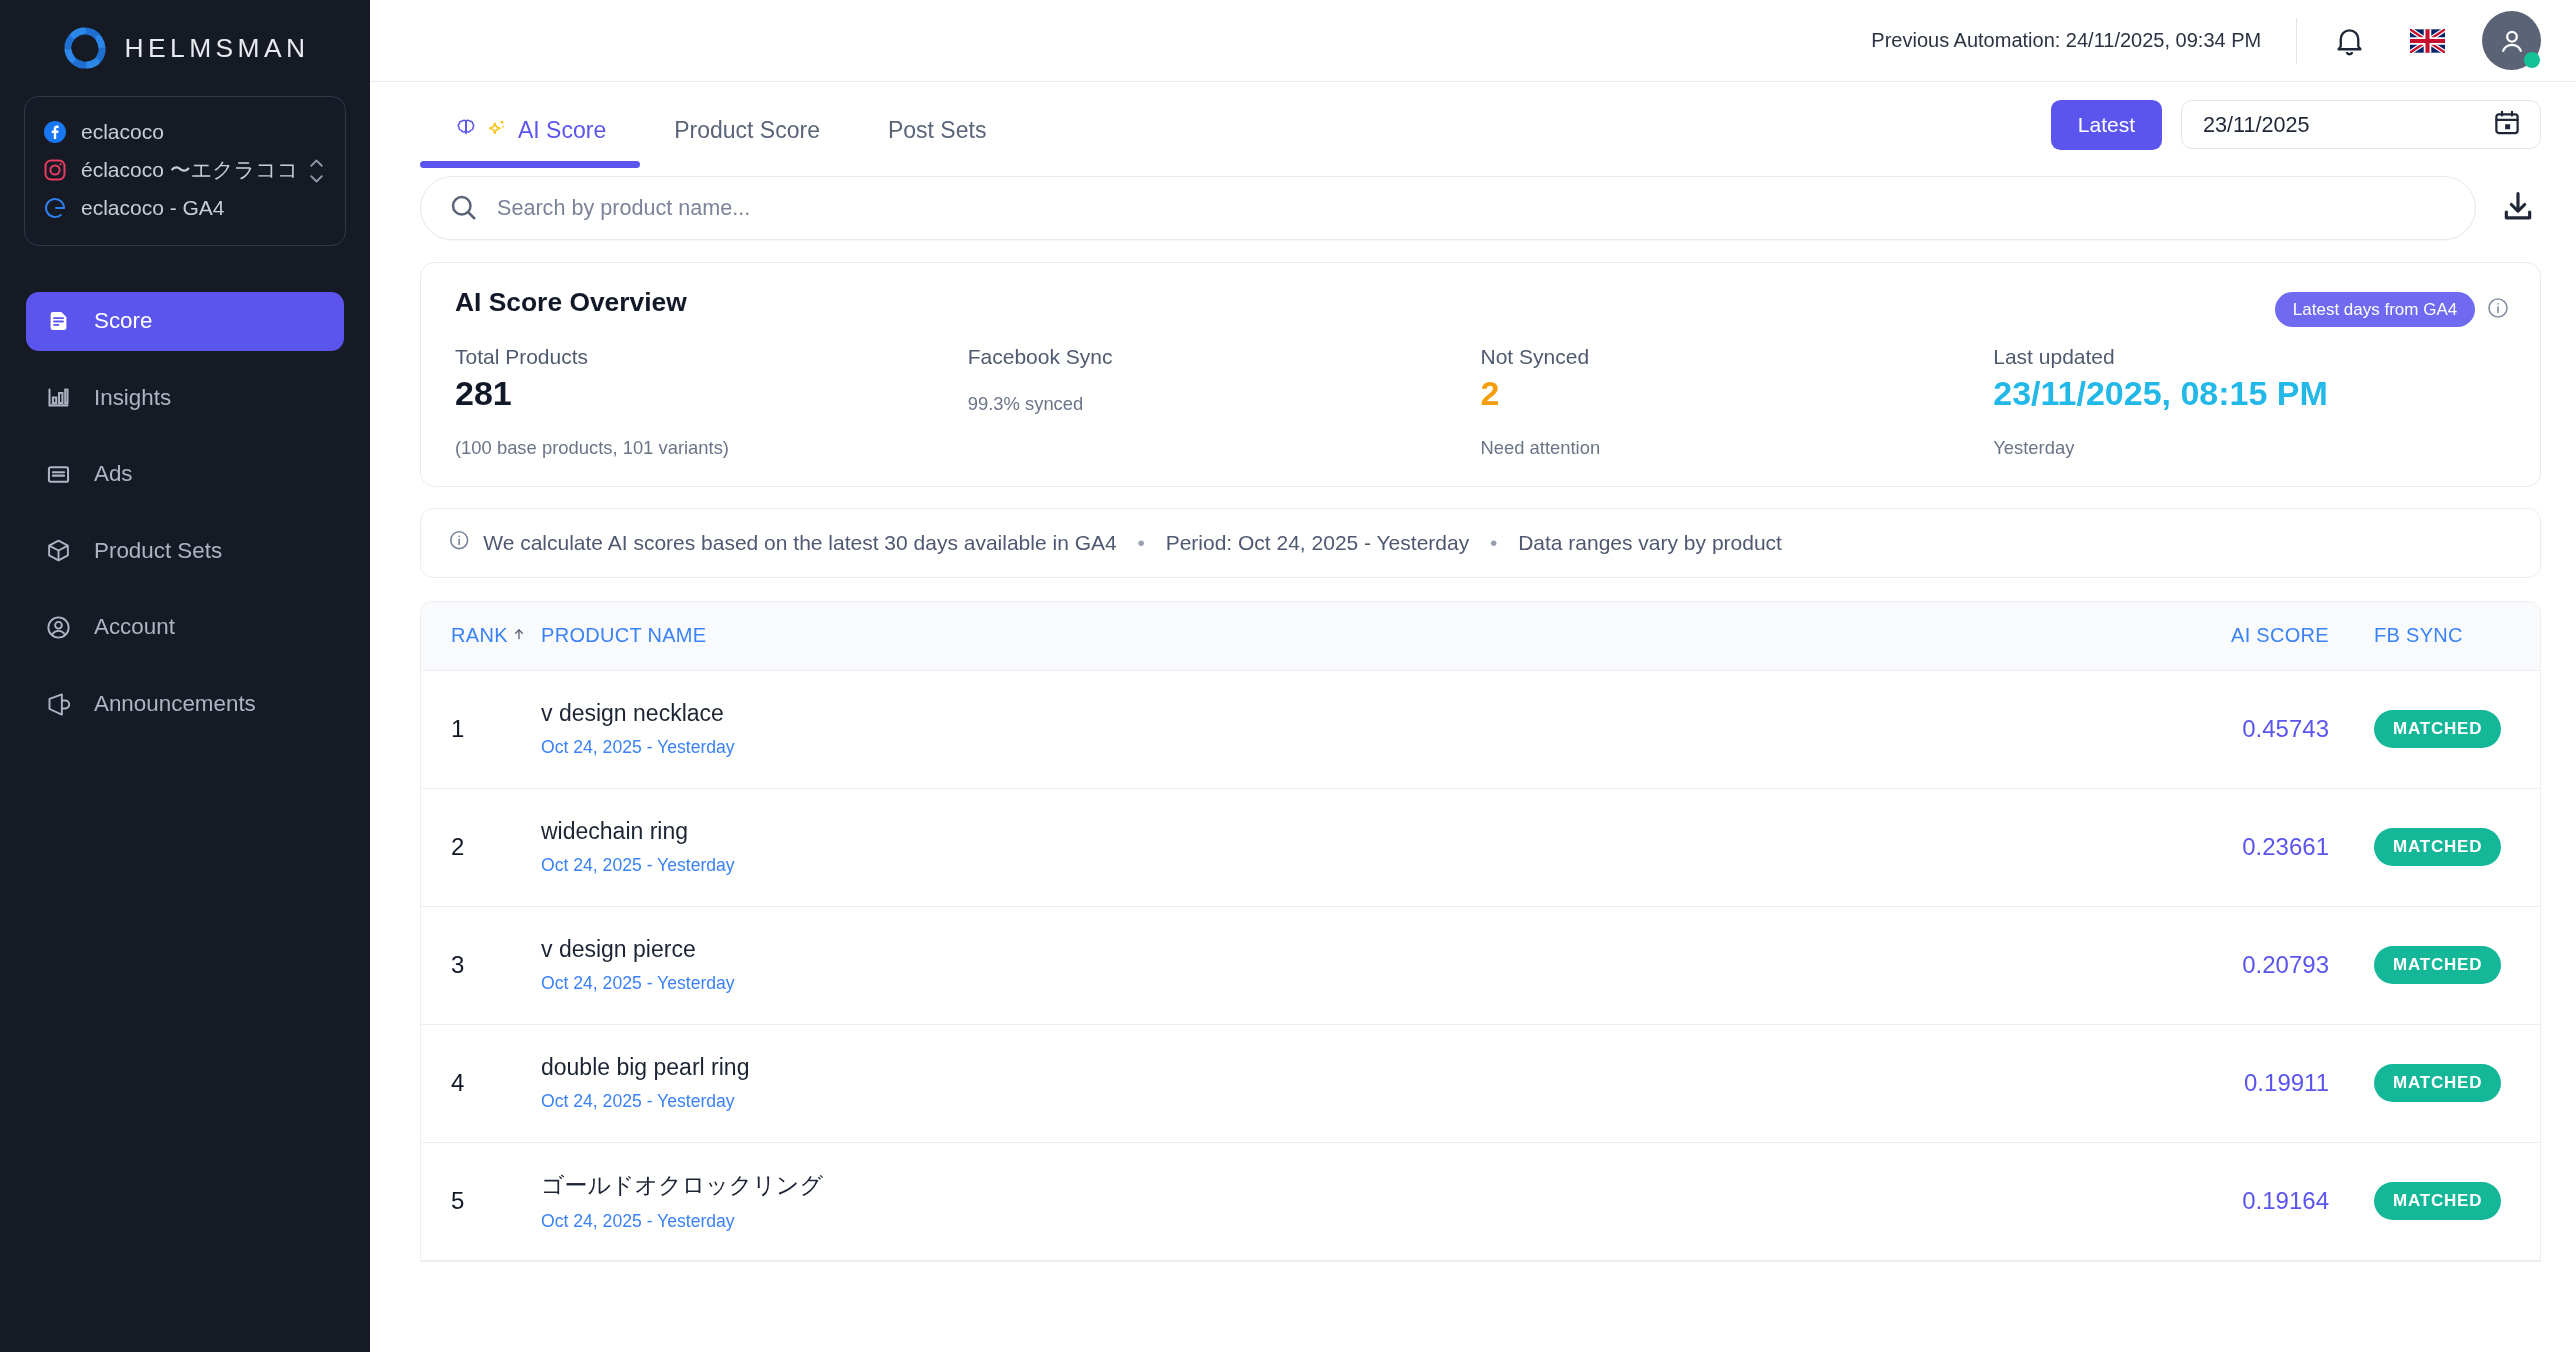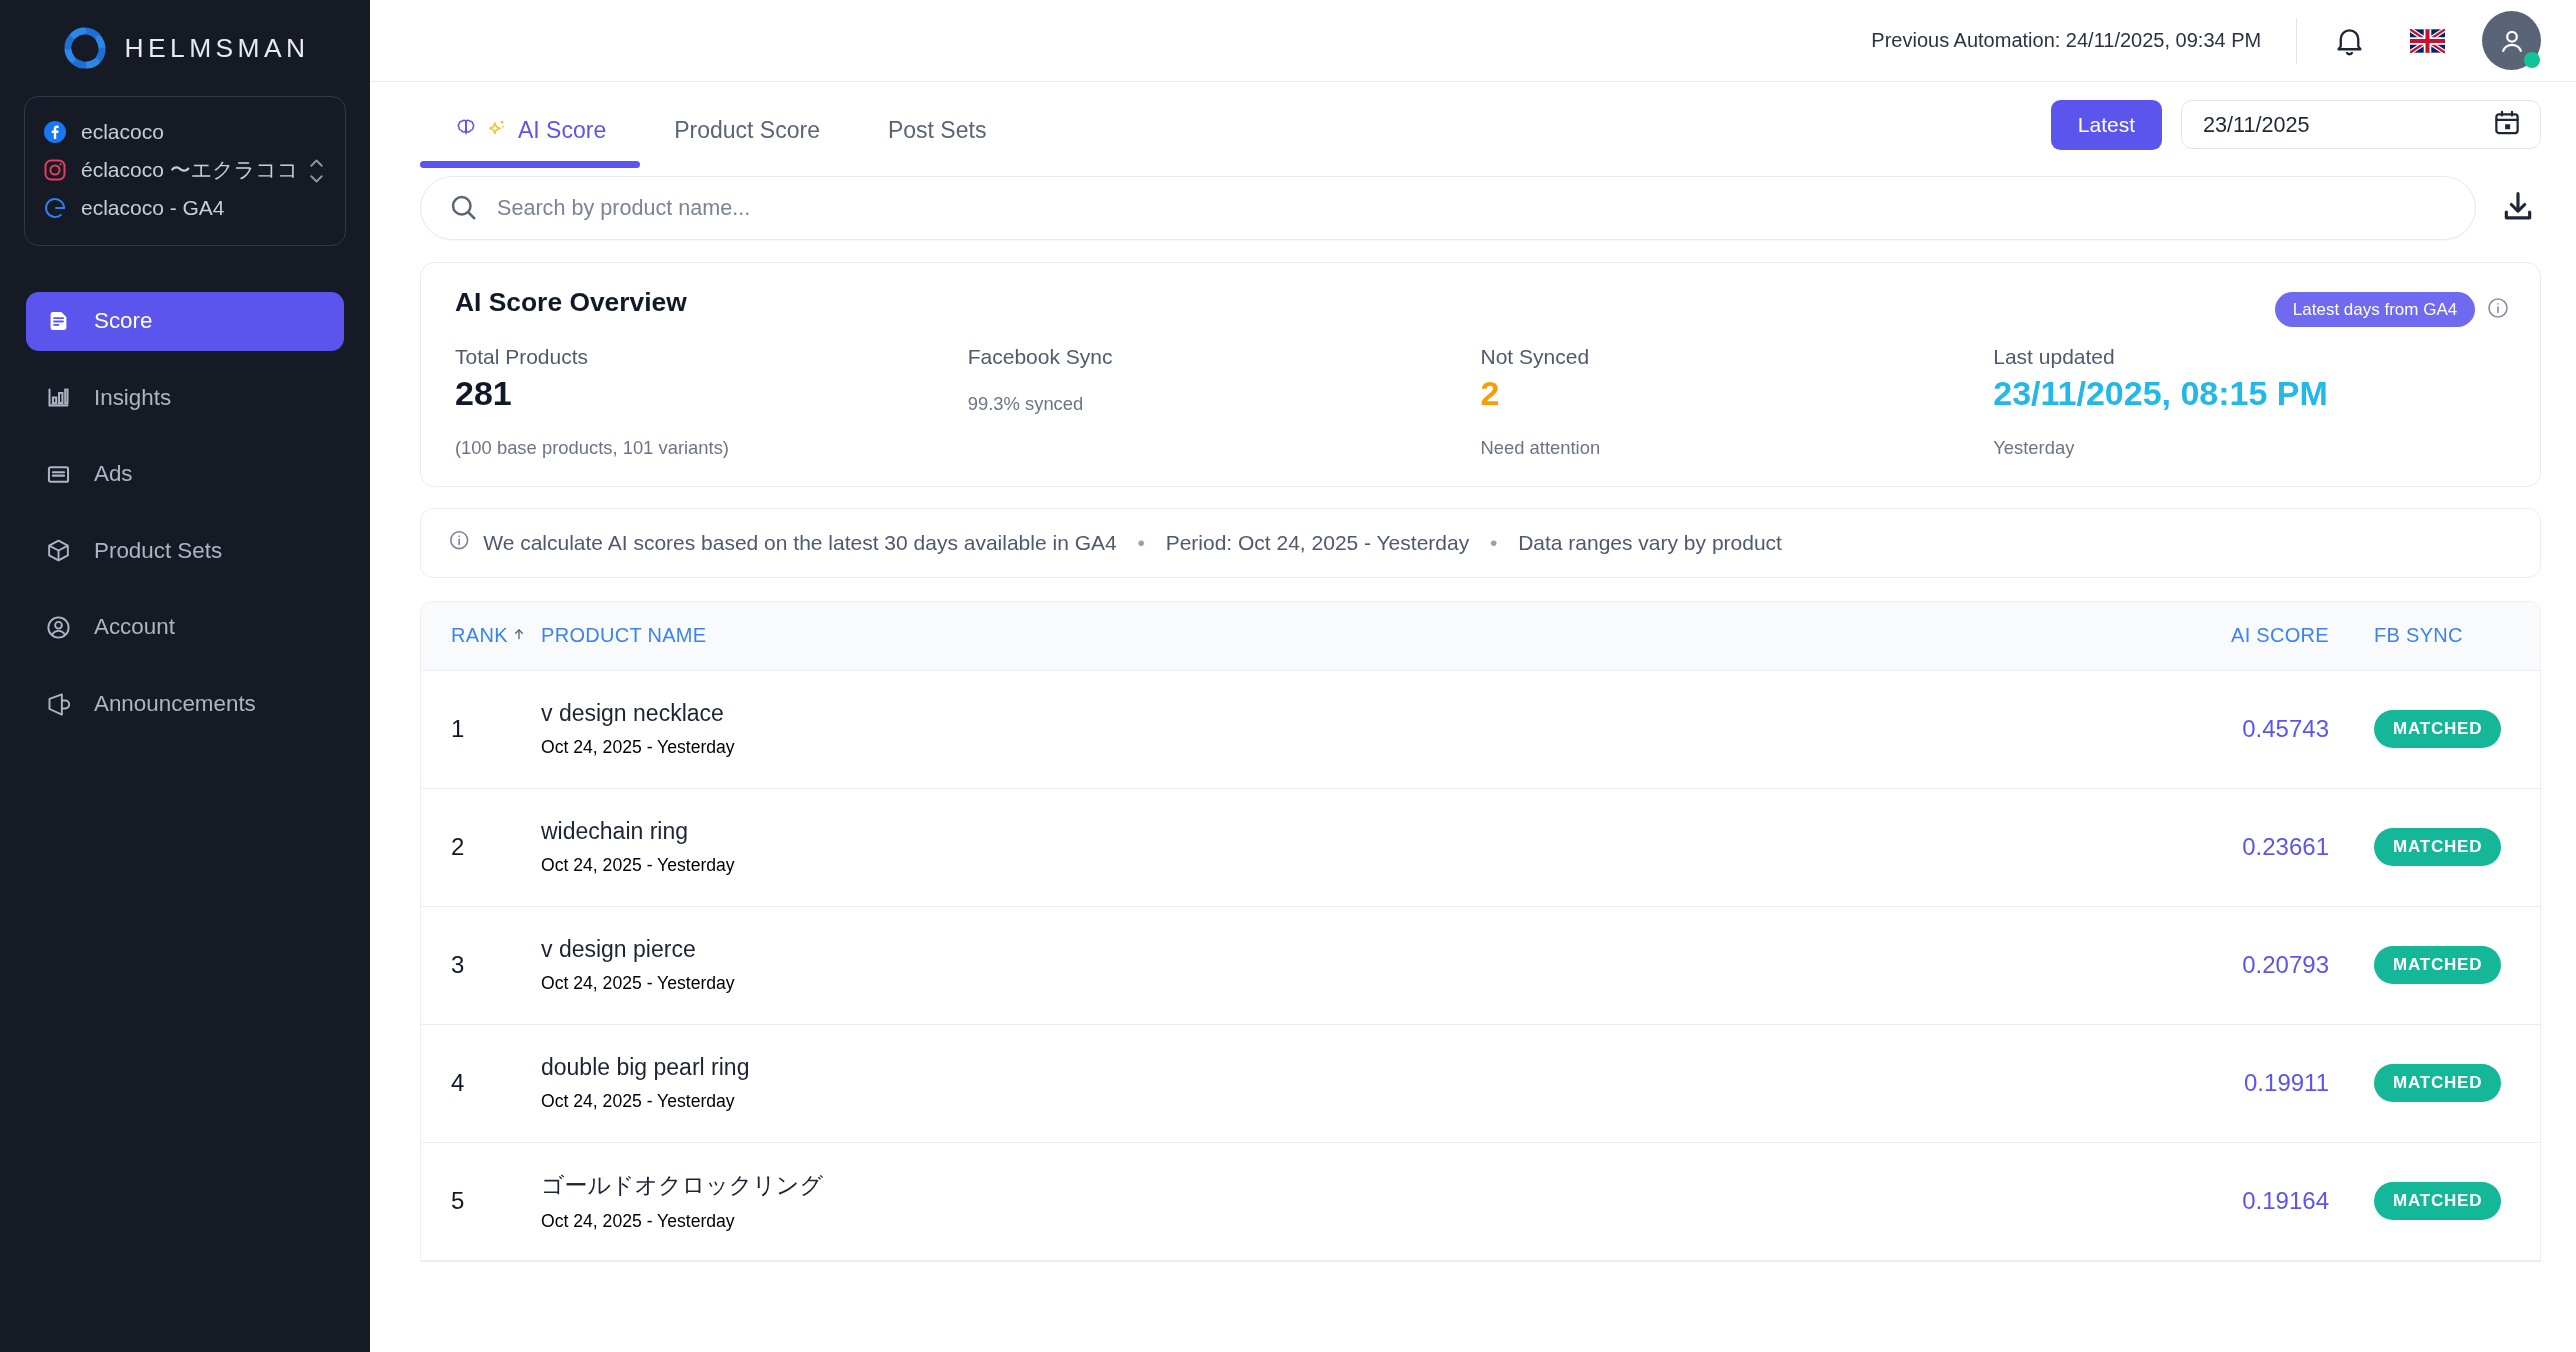--- a/index.html
+++ b/index.html
@@ -182,21 +182,21 @@
   .th-score { width: 264px; text-align: right; }
   .th-sync { width: 176px; text-align: left; padding-left: 45px;}
   .trow {
     display: flex; align-items: center; height: 118px;
     border-bottom: 0.8px solid #eaecf1;
     padding: 0 35px 0 30px;
   }
   .td-rank { width: 90px; font-size: 24px; color: #111827; }
   .td-name { flex: 1; }
   .td-name .n { font-size: 23px; color: #1c2434; }
-  .td-name .d { font-size: 17.6px; color: #000000; margin-top: 9.6px; }
+  .td-name .d { font-size: 17.6px; color: #3b82f6; margin-top: 9.6px; }
   .td-score { width: 264px; text-align: right; font-size: 24px; color: #5b55ee; }
   .td-sync { width: 176px; padding-left: 45px; }
   .pill {
     display: inline-block; background: #14b898; color: #fff;
     font-size: 17px; letter-spacing: 0.8px; font-weight: 700;
     border-radius: 799px; padding: 8.8px 19px;
   }
 </style>
 </head>
 <body>

